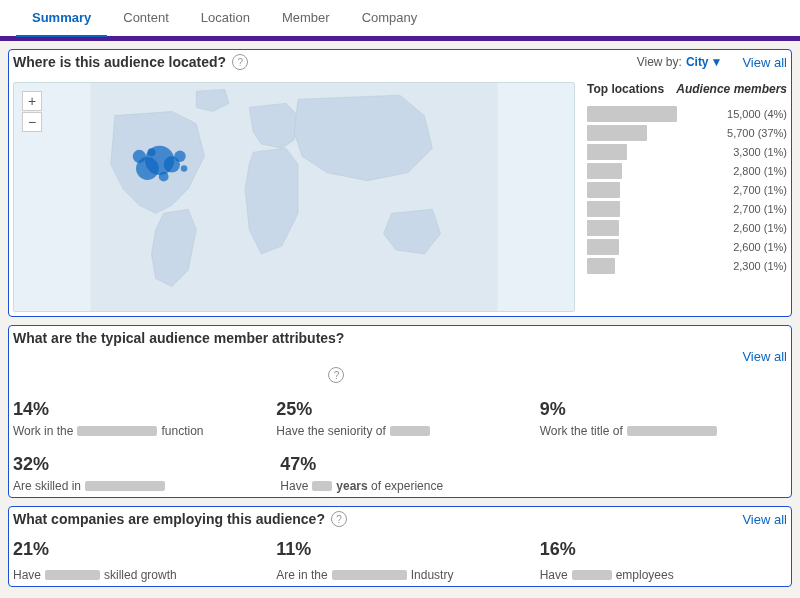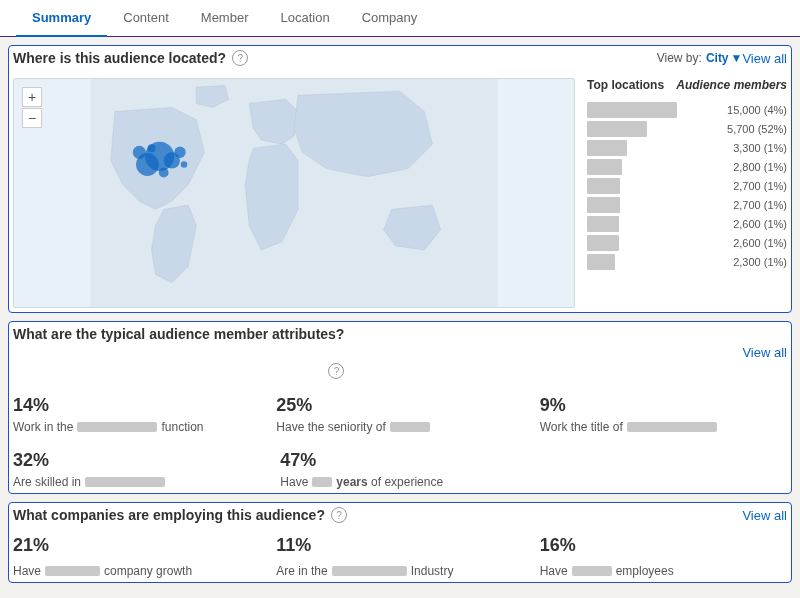--- a/index.html
+++ b/index.html
@@ -1,21 +1,21 @@
 <!DOCTYPE html>
 <html><head>
   <meta charset="utf-8">
   <style>
     * { box-sizing: border-box; margin: 0; padding: 0; }
     body { font-family: -apple-system, BlinkMacSystemFont, 'Segoe UI', Arial, sans-serif; font-size: 13px; color: #333; background: #f3f2ef; }
     
     .page-container { width: 800px; background: #f3f2ef; }
     
     
-    .tabs { background: #fff; border-bottom: 1px solid #4c1d95; display: flex; padding: 0 16px; }
+    .tabs { background: #fff; border-bottom: 5px solid #4c1d95; display: flex; padding: 0 16px; }
     .tab { padding: 10px 16px; cursor: pointer; font-size: 13px; color: #666; border-bottom: 2px solid transparent; margin-bottom: -1px; }
     .tab.active { color: #0a66c2; border-bottom: 2px solid #0a66c2; font-weight: 600; }
     
     
     .section { background: #fff; margin: 8px; padding: 4px; border: 1px solid #1d4ed8; border-radius: 4px; }
     
     
     .section-header { display: flex; justify-content: space-between; align-items: center; margin-bottom: 12px; }
     .section-title { font-size: 14px; font-weight: 600; color: #333; display: flex; align-items: center; gap: 6px; }
     .info-icon { width: 16px; height: 16px; border-radius: 50%; border: 1px solid #999; display: inline-flex; align-items: center; justify-content: center; font-size: 10px; color: #999; cursor: pointer; }
@@ -61,32 +61,32 @@
     .map-bubble { fill: #0a66c2; fill-opacity: 0.7; }
   </style>
 </head>
 <body>
 
 <div class="page-container">
 
   <div class="tabs">
     <div class="tab active">Summary</div>
     <div class="tab">Content</div>
+    <div class="tab">Location</div>
     <div class="tab">Member</div>
-    <div class="tab">Location</div>
     <div class="tab">Company</div>
   </div>
 
   <div class="section">
     <div class="section-header">
       <div style="display:flex; align-items:center; gap:6px;">
         <span class="section-title">Where is this audience located?</span>
         <span class="info-icon">?</span>
       </div>
-      <div style="display:flex; align-items:center; gap:0;">
+      <div style="display:flex; align-items:center; gap:20px;">
         <span class="view-by">
           <span>View by:</span>
           <span class="view-by-select">
             <span>City</span>
             <span>▼</span>
           </span>
         </span>
         <a class="view-all">View all</a>
       </div>
     </div>
@@ -132,21 +132,21 @@
           <span class="locations-header-left">Top locations</span>
           <span class="locations-header-right">Audience members</span>
         </div>
 
         <div class="location-row">
           <div class="location-bar" style="width:90px;"></div>
           <span class="location-value">15,000 (4%)</span>
         </div>
         <div class="location-row">
           <div class="location-bar" style="width:60px;"></div>
-          <span class="location-value">5,700 (52%)</span>
+          <span class="location-value">5,700 (37%)</span>
         </div>
         <div class="location-row">
           <div class="location-bar" style="width:40px;"></div>
           <span class="location-value">3,300 (1%)</span>
         </div>
         <div class="location-row">
           <div class="location-bar" style="width:35px;"></div>
           <span class="location-value">2,800 (1%)</span>
         </div>
         <div class="location-row">
@@ -241,21 +241,21 @@
       <a class="view-all">View all</a>
     </div>
 
     <div class="companies-grid">
 
       <div class="company-item">
         <span class="company-percent">21%</span>
         <span class="company-desc">
           <span>Have</span>
           <span class="placeholder-bar" style="width:55px;"></span>
-          <span>company growth</span>
+          <span>skilled growth</span>
         </span>
       </div>
 
       <div class="company-item">
         <span class="company-percent">11%</span>
         <span class="company-desc">
           <span>Are in the</span>
           <span class="placeholder-bar" style="width:75px;"></span>
           <span>Industry</span>
         </span>

